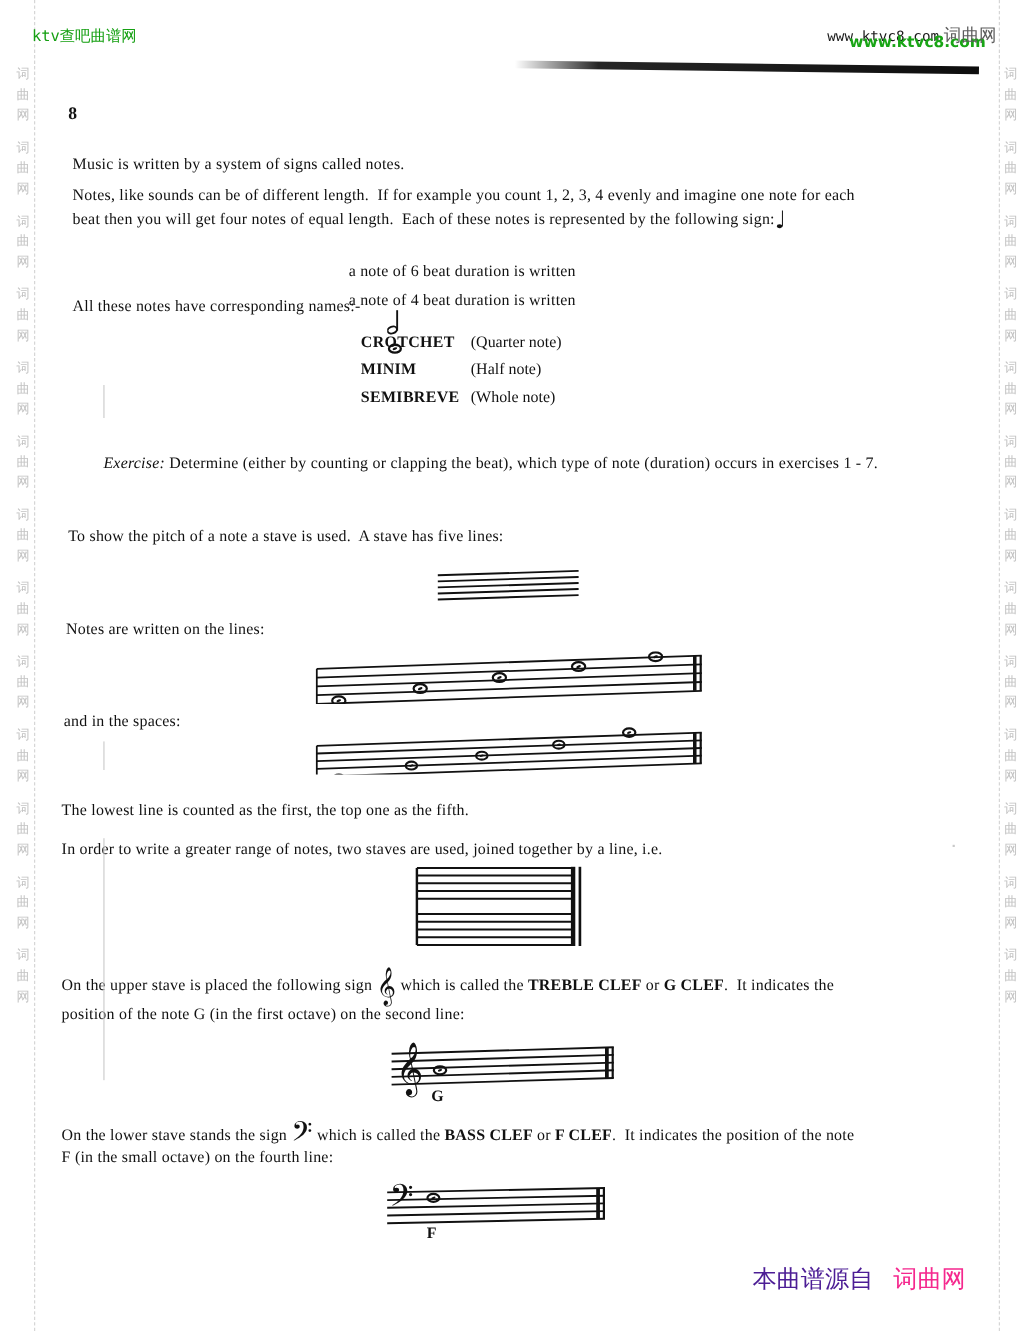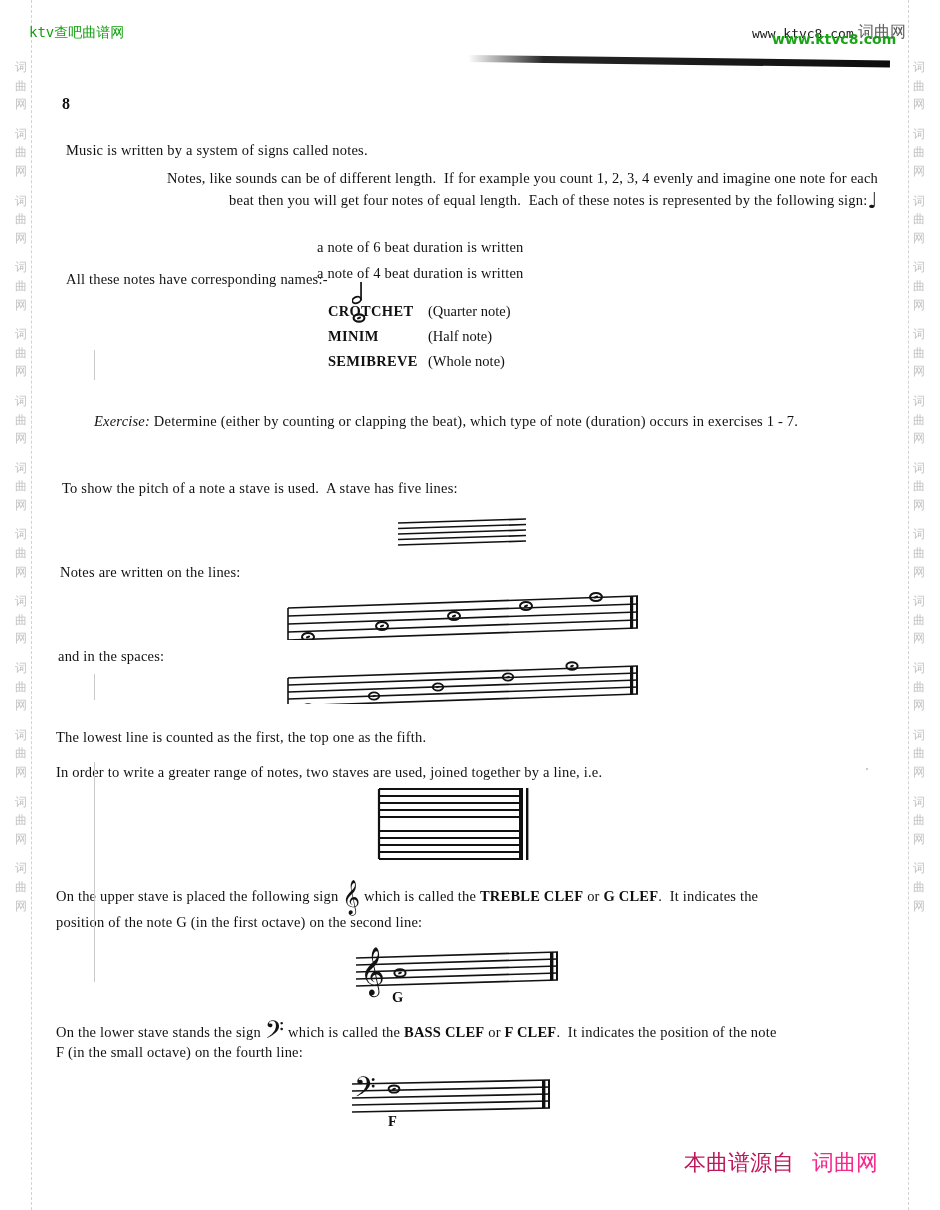--- a/index.html
+++ b/index.html
@@ -168,21 +168,21 @@
 
   
   .footer {
     position: absolute;
     left: 684px;
     top: 1148px;
     font-family: "DejaVu Sans", sans-serif;
     font-size: 22px;
     white-space: nowrap;
   }
-  .footer .f1 { color: #be185d; }
+  .footer .f1 { color: #4c1d95; }
   .footer .f2 { color: #f5288e; margin-left: 18px; }
 </style>
 </head>
 <body>
 
 <div id="page">
 
   <div class="rail rail-left">
     <div style="height:58px"></div>
     <div class="mark">
@@ -328,21 +328,21 @@
   <div class="wm-topright-green">www.ktvc8.com</div>
   <div class="wm-topright-cn">词曲网</div>
   <div class="smudge"></div>
 
   <div class="content">
 
     <div class="pg-num">8</div>
 
     <div class="para" style="left:66px; top:140px; width:820px;">Music is written by a system of signs called notes.</div>
 
-    <div class="para" style="left:66px; top:168px; width:812px;text-align:right;"><span>Notes, like sounds can be of different length.  If for example you count 1, 2, 3, 4 evenly and imagine one note for each</span>
+    <div class="para" style="left:66px; top:168px; width:812px;"><span>Notes, like sounds can be of different length.  If for example you count 1, 2, 3, 4 evenly and imagine one note for each</span>
 <span>beat then you will get four notes of equal length.  Each of these notes is represented by the following sign:</span><span class="glyph">♩</span></div>
 
     <div class="para" style="left:294px; top:215px;">
       <span>a note of 6 beat duration is written</span>
       <span class="glyph" style="margin-left:8px">
         <svg width="12" height="26" viewBox="0 0 12 26">
           <ellipse cx="4.6" cy="20" rx="4.4" ry="3.1" transform="rotate(-20 4.6 20)" fill="none" stroke="#111" stroke-width="1.7"></ellipse>
           <rect x="8.2" y="2" width="1.7" height="18.5" fill="#111"></rect>
         </svg>
       </span>

